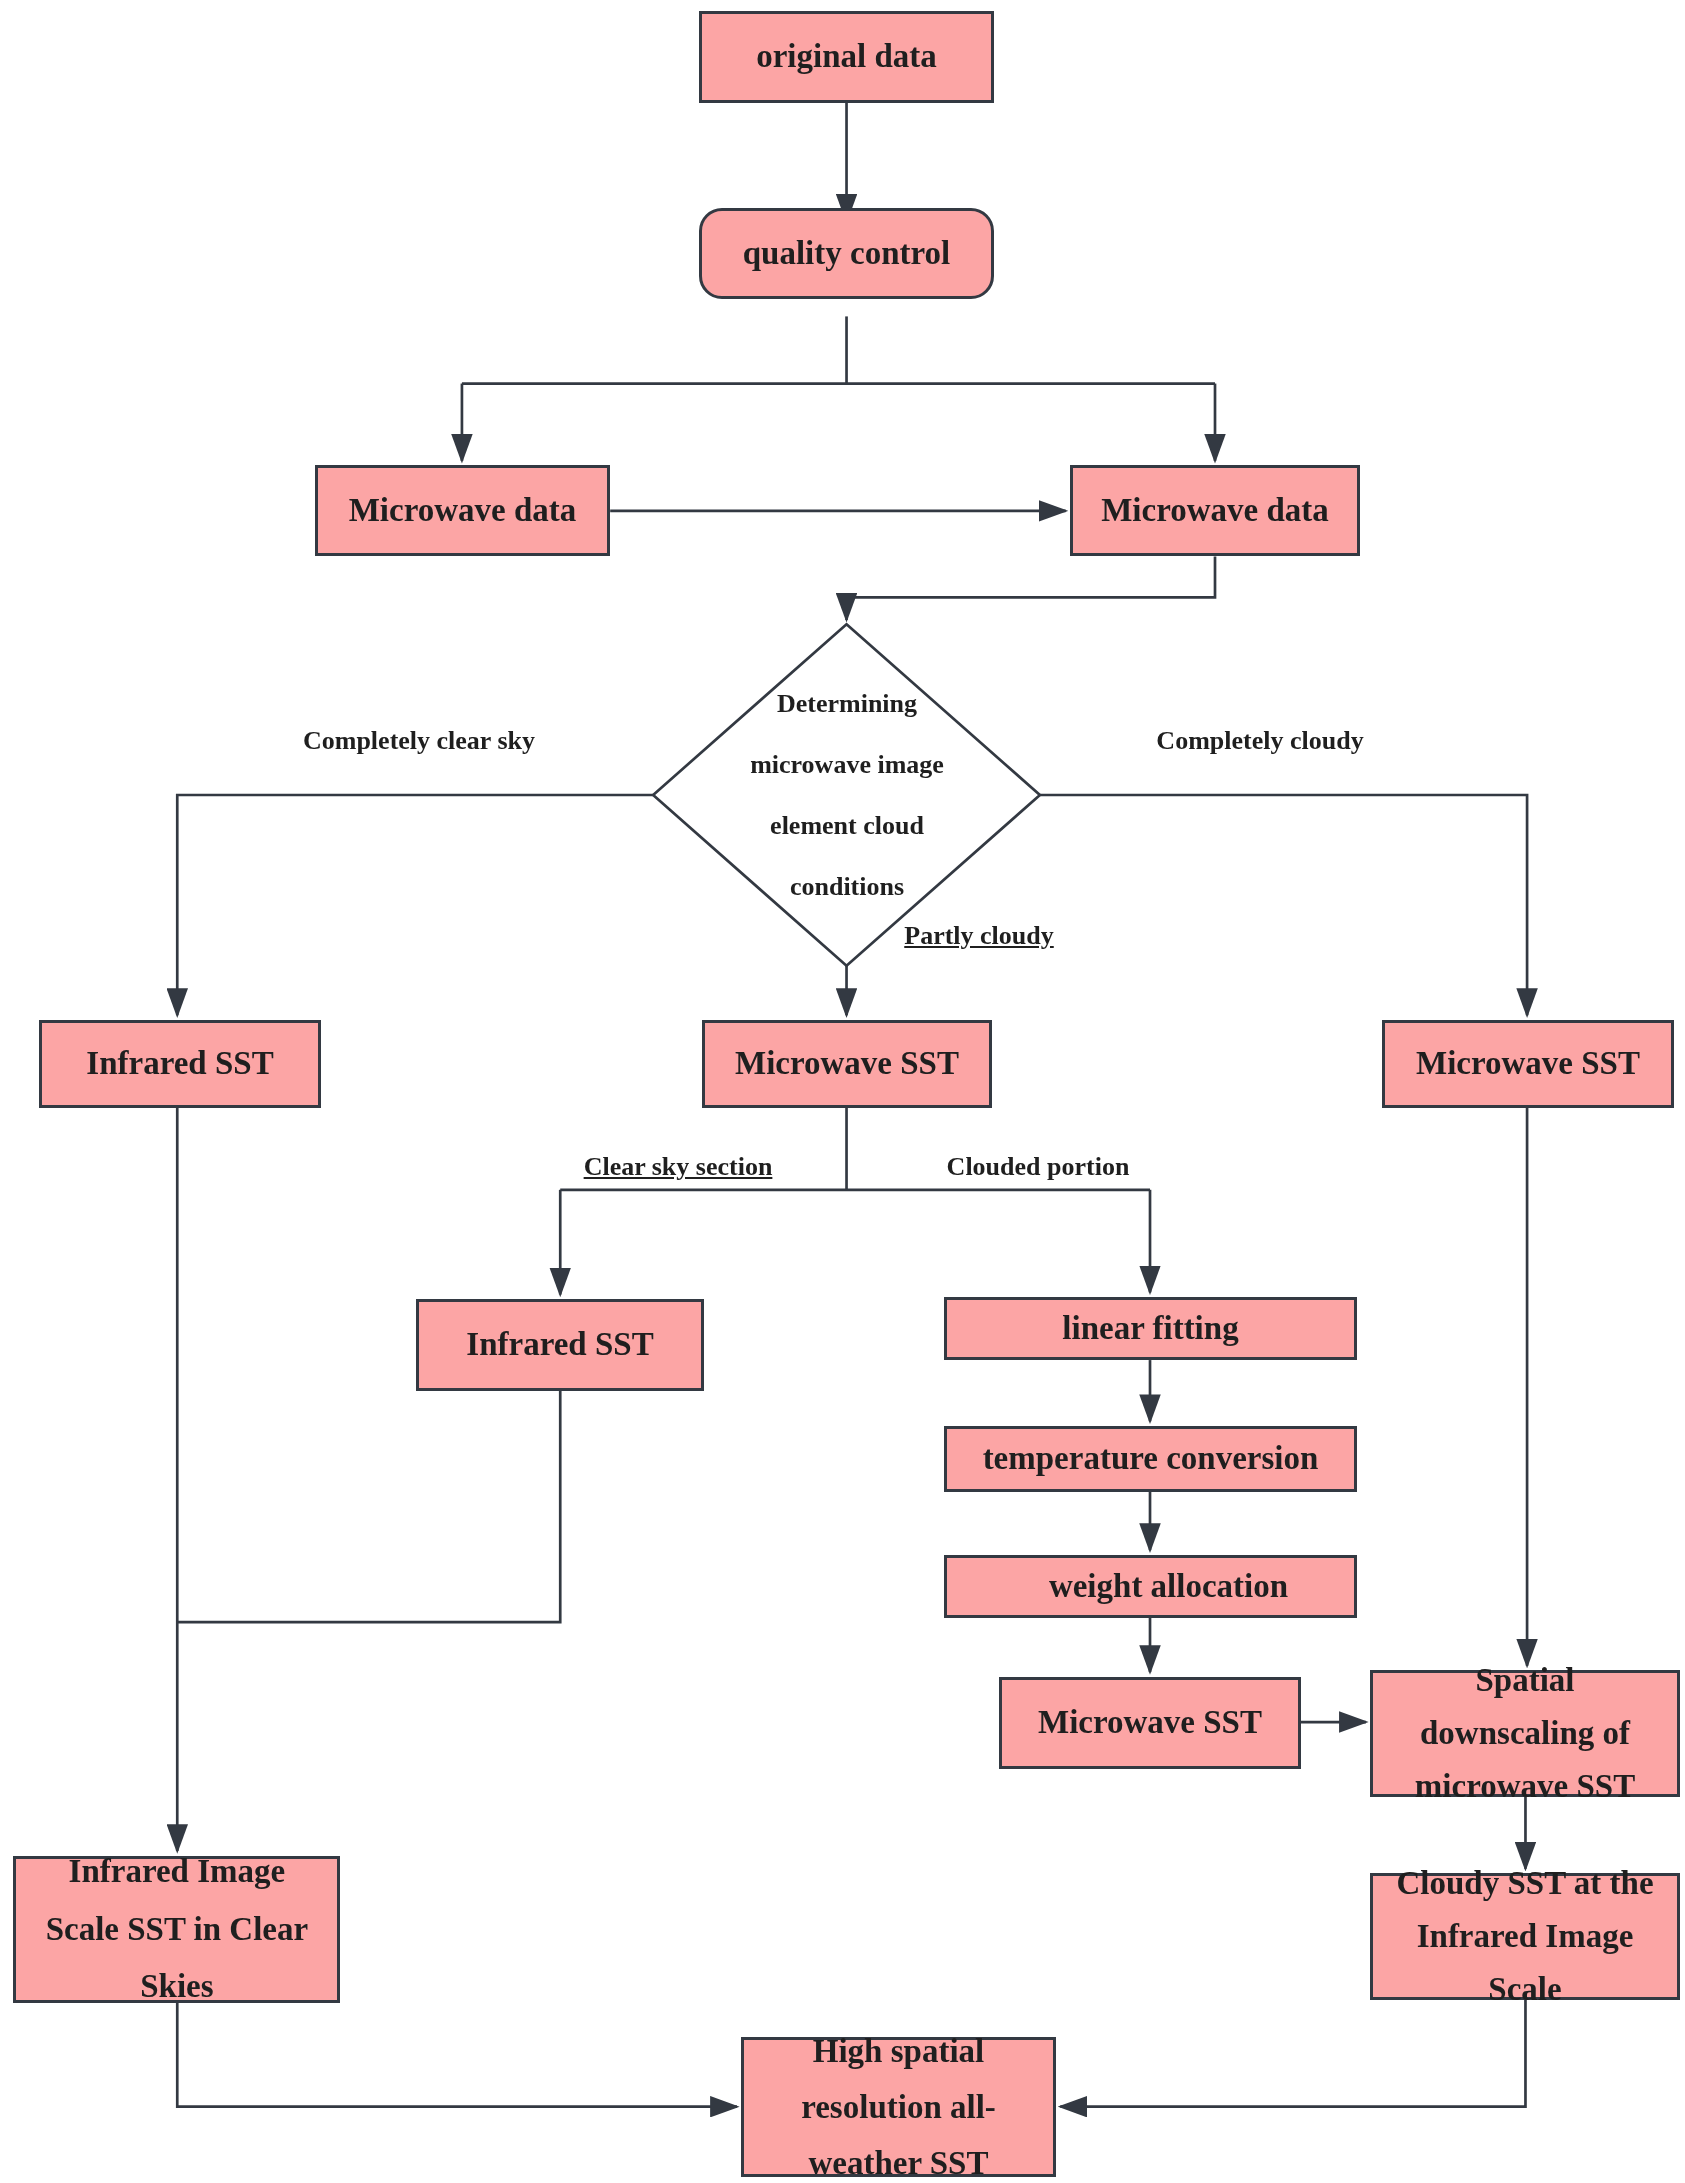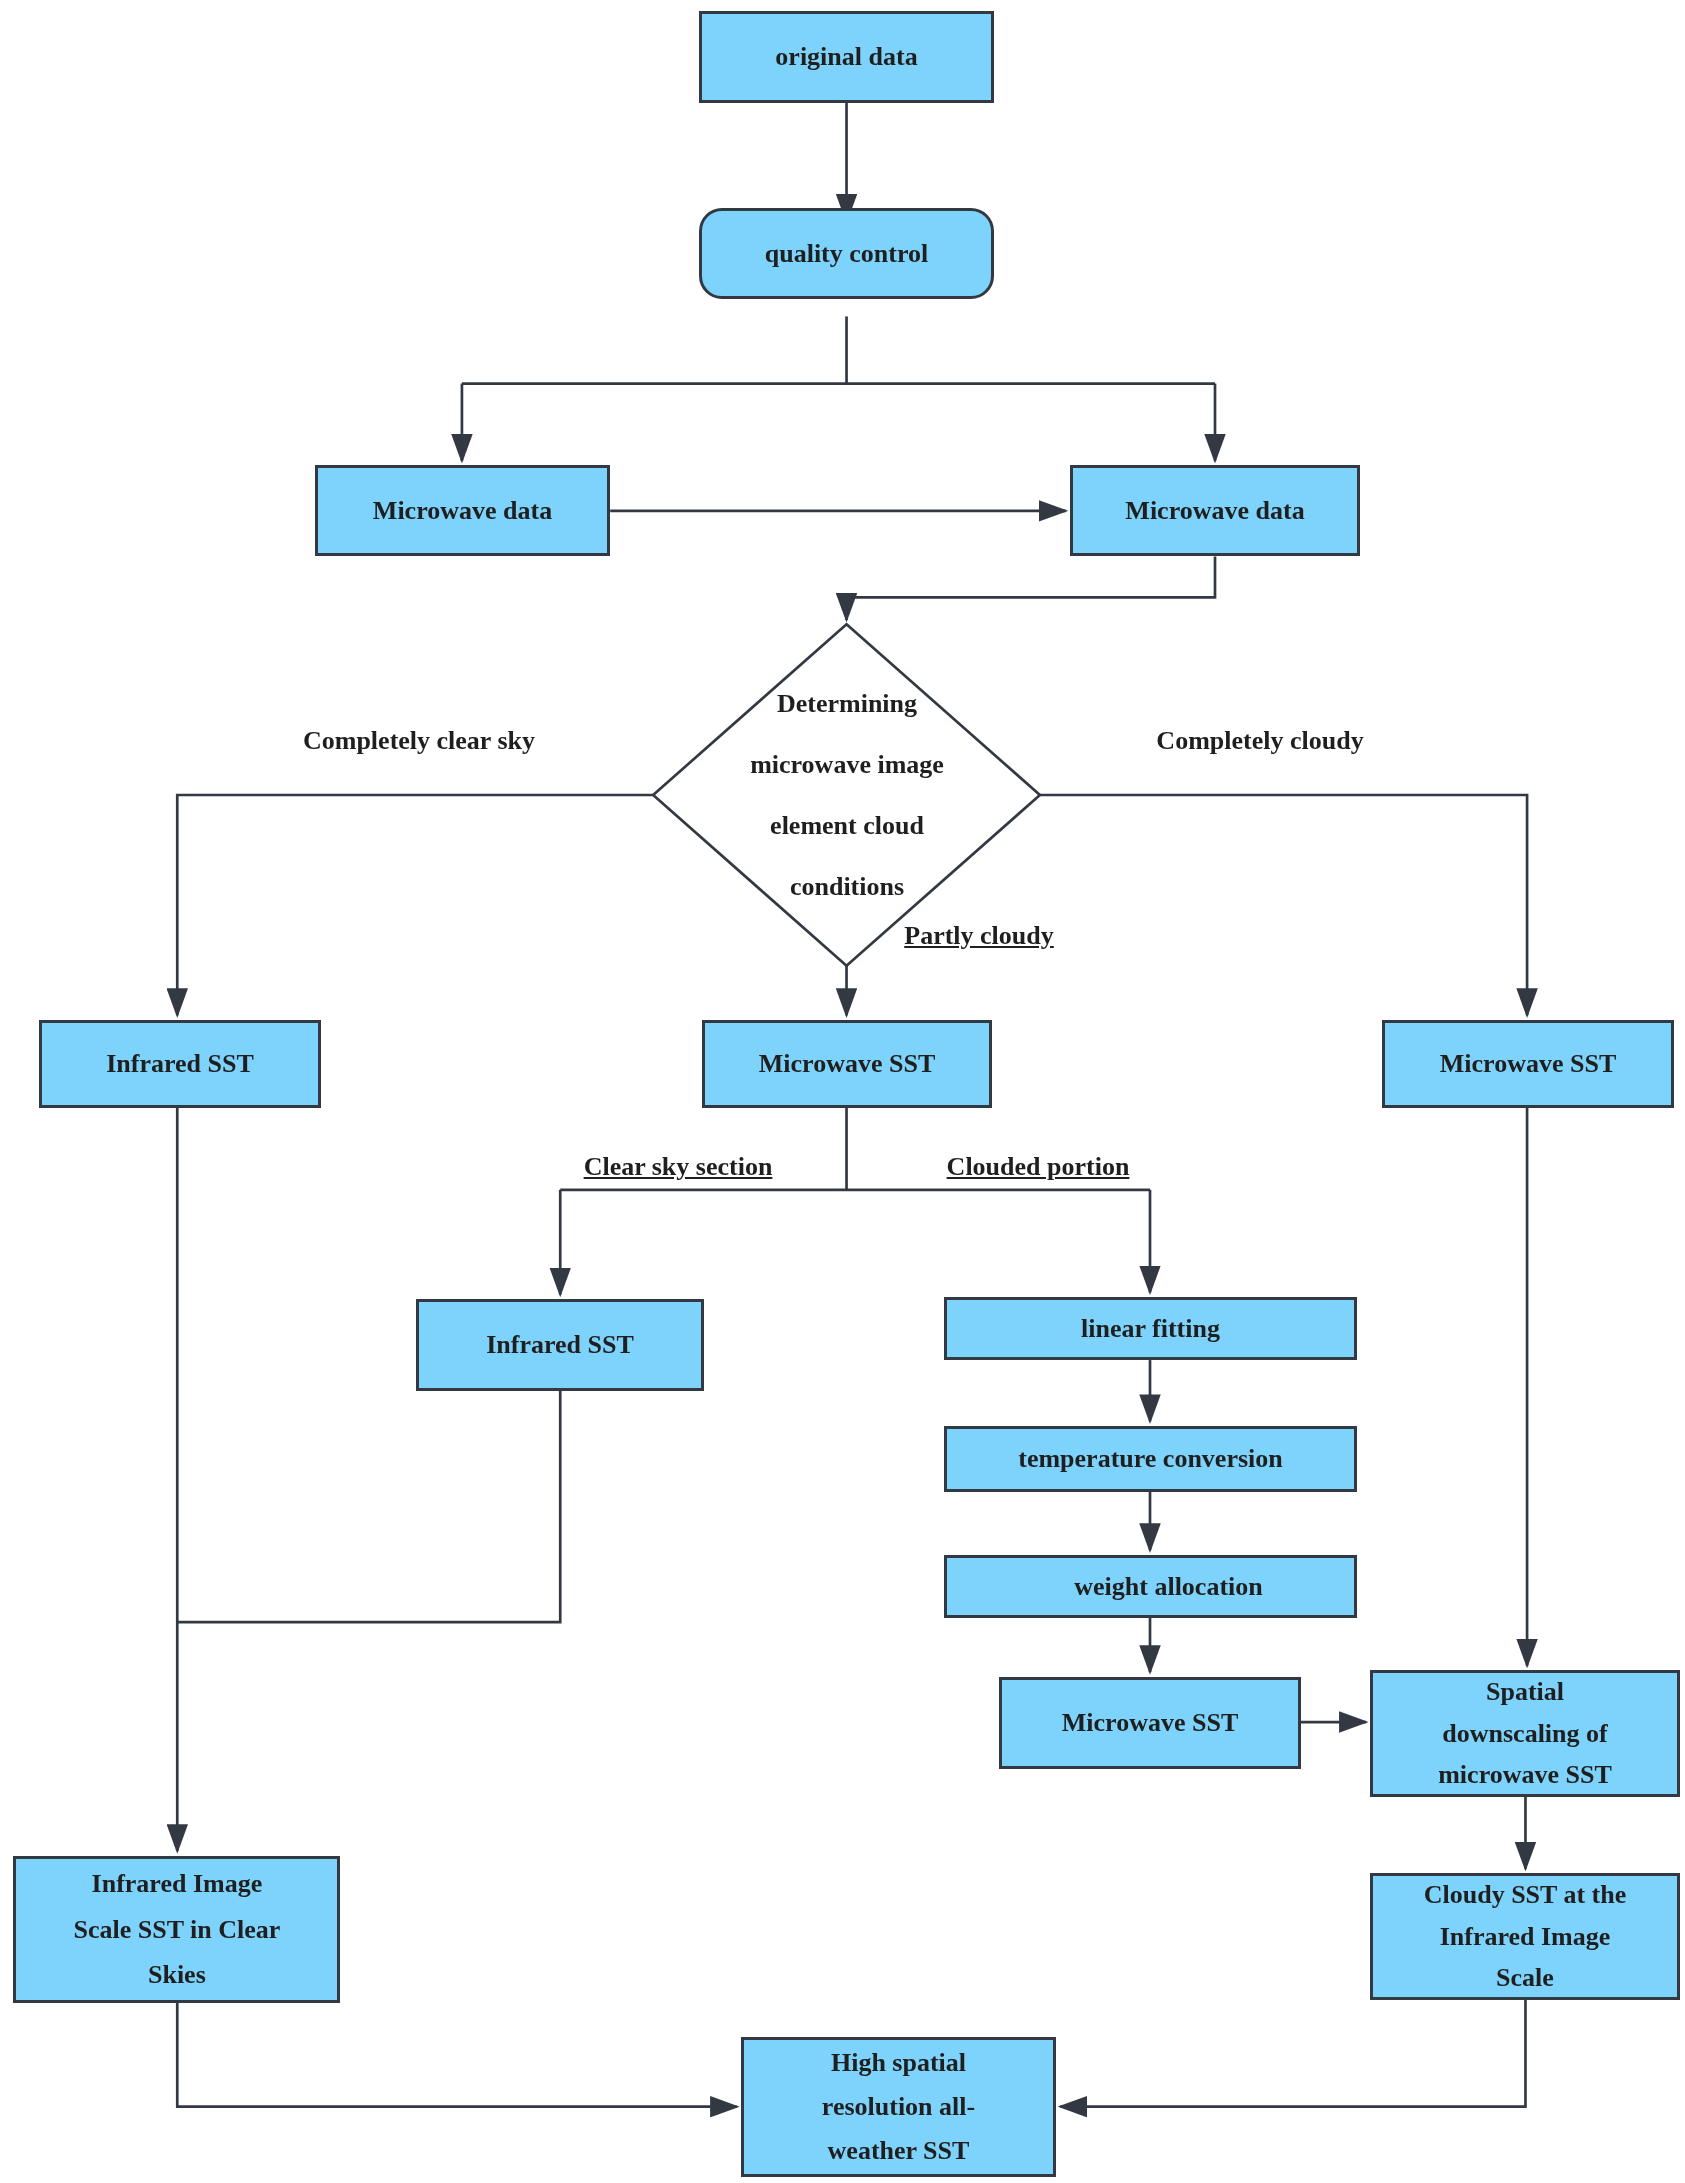--- a/index.html
+++ b/index.html
@@ -18,27 +18,27 @@
   #wires {
     position: absolute;
     left: 0; top: 0;
     width: 1685px;
     height: 2183px;
   }
   .node {
     position: absolute;
     box-sizing: border-box;
     border: 3.2px solid #333942;
-    background: #7dd3fc;
+    background: #fca5a5;
     display: flex;
     align-items: center;
     justify-content: center;
     text-align: center;
     font-weight: 700;
-    font-size: 26px;
+    font-size: 33px;
     line-height: 1.75;
     white-space: pre-line;
     z-index: 2;
   }
   .edge-label {
     position: absolute;
     transform: translate(-50%, -50%);
     font-weight: 700;
     font-size: 26px;
     white-space: nowrap;
@@ -189,16 +189,16 @@
   </div>
 
   <div class="edge-label" style="left:419px; top:741px;text-align:right;">Completely clear sky</div>
 
   <div class="edge-label" style="left:1260px; top:741px;">Completely cloudy</div>
 
   <div class="edge-label" style="left:979px; top:936px;text-decoration:underline;">Partly cloudy</div>
 
   <div class="edge-label" style="left:678px; top:1167px;text-decoration:underline;">Clear sky section</div>
 
-  <div class="edge-label" style="left:1038px; top:1167px;text-decoration:underline;">Clouded portion</div>
+  <div class="edge-label" style="left:1038px; top:1167px;">Clouded portion</div>
 
 </div>
 
 
 </body></html>

